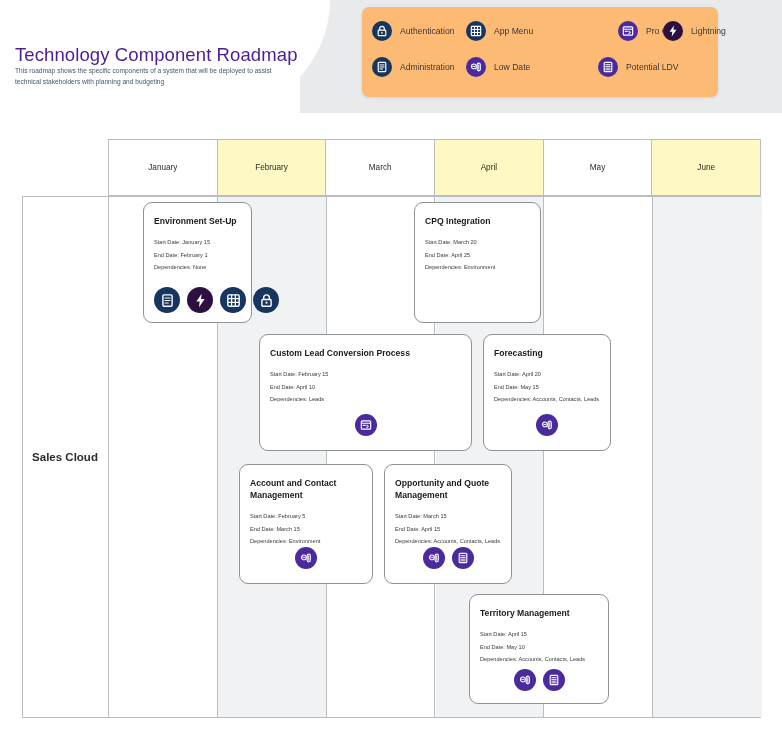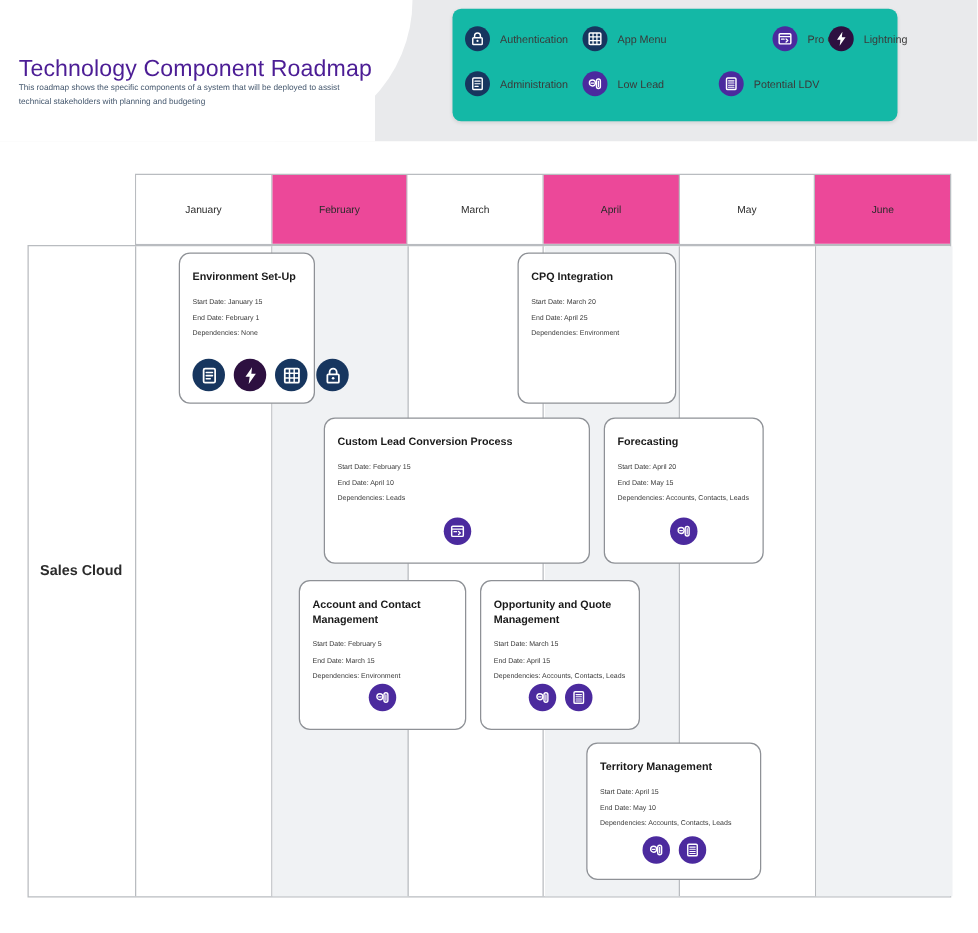--- a/index.html
+++ b/index.html
@@ -35,21 +35,21 @@
   }
   #page-subtitle{
     position:absolute;left:15px;top:58px;width:272px;
     font-size:6.6px;
     line-height:11px;
     color:#44576d;
   }
   
   #legend{
     position:absolute;left:362px;top:7px;width:356px;height:90px;
-    background:#14b8a6;border-radius:7px;
+    background:#fdba74;border-radius:7px;
     box-shadow:0 1px 3px rgba(0,0,0,.10);
   }
   .legend-item{
     position:absolute;display:flex;align-items:center;gap:8px;
   }
   .legend-label{font-size:8.6px;color:#3a3a3a;white-space:nowrap;}
   .ico{
     border-radius:50%;
     display:flex;align-items:center;justify-content:center;
     flex:0 0 auto;
@@ -62,21 +62,21 @@
     box-sizing:border-box;
   }
   .month-cell{
     flex:1 1 0;
     border-right:1px solid #b9bcc0;
     box-sizing:border-box;
     display:flex;align-items:center;justify-content:center;
     font-size:8.2px;color:#2b2b2b;
     background:#ffffff;
   }
-  .month-cell.shaded{background:#ec4899;}
+  .month-cell.shaded{background:#fef9c3;}
   .month-cell:last-child{border-right:none;}
 
   #body-grid{
     position:absolute;left:22px;top:196px;width:739px;height:522px;
     border:1px solid #b9bcc0;
     box-sizing:border-box;
     background:#ffffff;
   }
   .body-col{
     position:absolute;top:0;height:100%;
@@ -174,23 +174,23 @@
     </div>
     <div class="legend-item" style="left: 104px; top: 50px;">
       <span class="ico" style="width: 20px; height: 20px; background: rgb(75, 42, 158);">
         <svg width="14" height="14" viewBox="0 0 24 24">
         <circle cx="8.4" cy="11" r="4.1" fill="none" stroke="#ffffff" stroke-width="1.9"></circle>
         <path d="M6.6 11h3.6" stroke="#ffffff" stroke-width="1.7" stroke-linecap="round"></path>
         <rect x="14" y="5.4" width="5.4" height="13.2" rx="2.7" fill="none" stroke="#ffffff" stroke-width="1.9"></rect>
         <path d="M16.7 8.4v7.4" stroke="#ffffff" stroke-width="1.7" stroke-linecap="round"></path>
         </svg>
       </span>
-      <span class="legend-label">Low Lead</span>
-    </div>
-    <div class="legend-item" style="left: 213px; top: 50px;">
+      <span class="legend-label">Low Date</span>
+    </div>
+    <div class="legend-item" style="left: 236px; top: 50px;">
       <span class="ico" style="width: 20px; height: 20px; background: rgb(75, 42, 158);">
         <svg width="14" height="14" viewBox="0 0 24 24">
         <rect x="5.5" y="4" width="13" height="16" rx="1.6" fill="none" stroke="#ffffff" stroke-width="2"></rect>
         <path d="M8.3 8h7.4M8.3 11h7.4M8.3 14h7.4M8.3 16.8h7.4" stroke="#ffffff" stroke-width="1.6" stroke-linecap="round"></path>
         </svg>
       </span>
       <span class="legend-label">Potential LDV</span>
     </div>
   </div>
 

